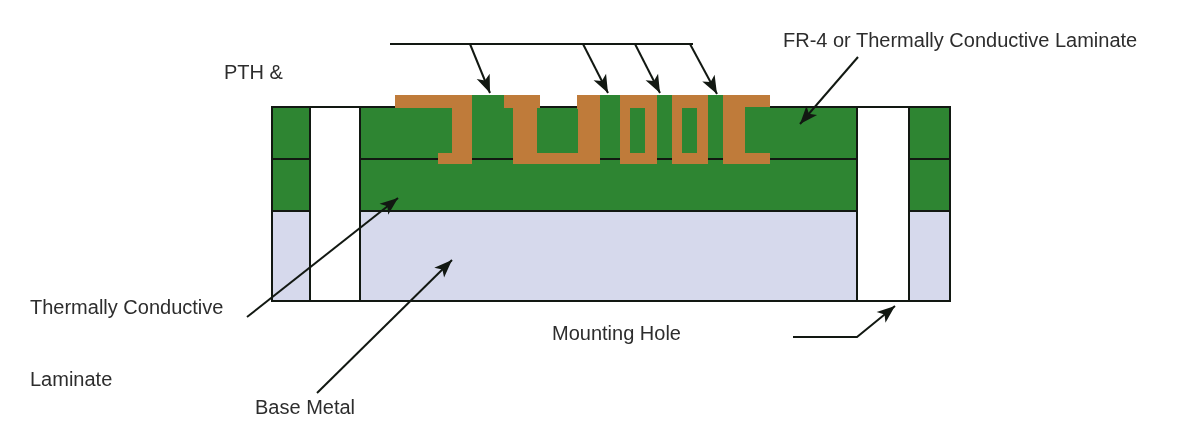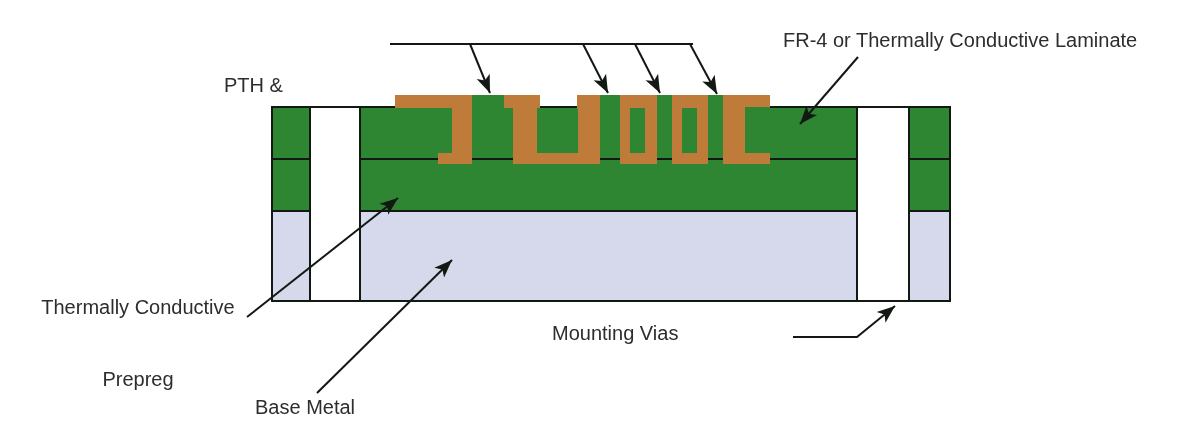--- a/index.html
+++ b/index.html
@@ -12,21 +12,21 @@
     overflow: hidden;
   }
   #diagram-svg { position: absolute; left: 0; top: 0; }
   .label {
     position: absolute;
     color: #2d2d2d;
     font-size: 20px;
     line-height: 23px;
     white-space: pre;
   }
-  .label.centered { text-align: center; line-height: 24px; }
+  .label.centered { line-height: 24px; }
 </style>
 </head>
 <body>
 
 <div id="stage">
 
   <svg id="diagram-svg" width="1181" height="440" viewBox="0 0 1181 440">
 
     <defs>
       <marker id="ah" viewBox="0 0 20 16" refX="19" refY="8" markerWidth="20" markerHeight="16" markerUnits="userSpaceOnUse" orient="auto">
@@ -77,27 +77,27 @@
       <line x1="583" y1="44" x2="608" y2="93" marker-end="url(#ah)"></line>
       <line x1="635" y1="44" x2="660" y2="93" marker-end="url(#ah)"></line>
       <line x1="690" y1="44" x2="717" y2="94" marker-end="url(#ah)"></line>
       <line x1="858" y1="57" x2="800" y2="124" marker-end="url(#ah)"></line>
       <line x1="247" y1="317" x2="398" y2="198" marker-end="url(#ah)"></line>
       <line x1="317" y1="393" x2="452" y2="260" marker-end="url(#ah)"></line>
       <polyline points="793,337 857,337 895,306" marker-end="url(#ah)"></polyline>
     </g>
   </svg>
 
-  <div class="label" style="left:224px; top:28px;">
+  <div class="label" style="left:224px; top:15px;">
     <div>PTH &amp;</div>
   </div>
 
   <div class="label" style="left:783px; top:29px;">FR-4 or Thermally Conductive Laminate</div>
 
   <div class="label centered" style="left:30px; top:247px; width:216px;">
     <div>Thermally Conductive</div>
-    <div>Prepreg</div>
+    <div>Laminate</div>
   </div>
 
-  <div class="label" style="left:552px; top:322px;">Mounting Vias</div>
+  <div class="label" style="left:552px; top:322px;">Mounting Hole</div>
 
   <div class="label" style="left:219px; top:396px;margin-left:36px;">Base Metal</div>
 </div>
 
 </body></html>

